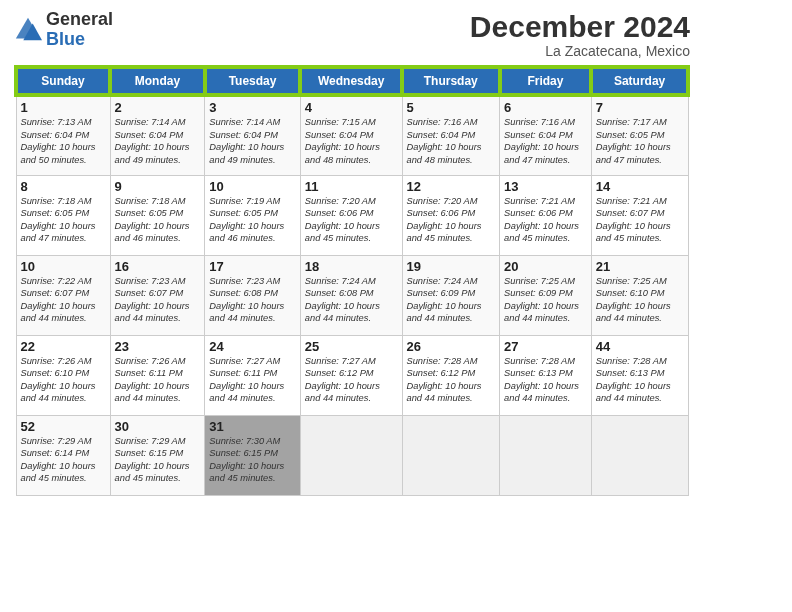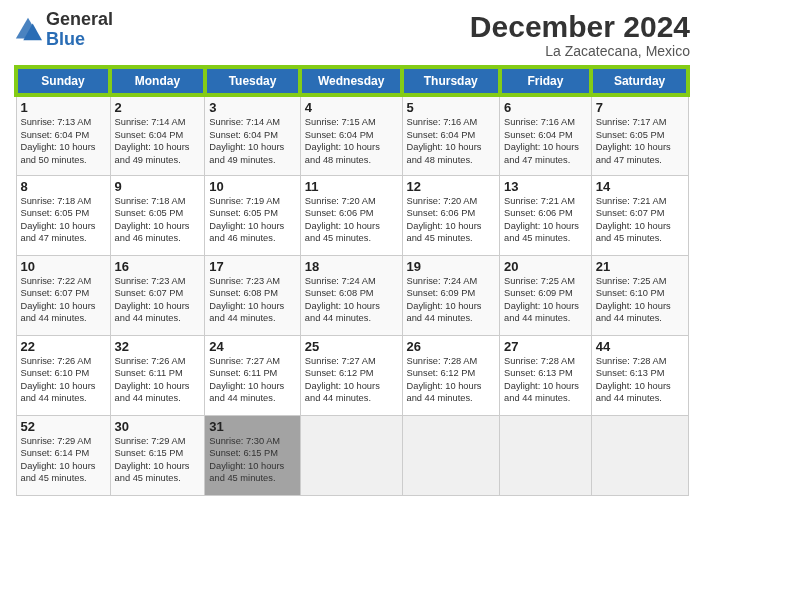--- a/index.html
+++ b/index.html
@@ -80,20 +80,21 @@
       font-size: 13px;
       font-weight: bold;
       color: #222;
       display: block;
       margin-bottom: 1px;
     }
     .day-info {
       line-height: 1.35;
       font-size: 9.3px;
       color: #333;
+      font-style: italic;
     }
   </style>
 </head>
 <body>
 
 <div class="container">
   <div class="header">
     <div class="logo">
       <svg class="logo-icon" viewBox="0 0 30 30" xmlns="http://www.w3.org/2000/svg">
         <polygon points="15,2 28,24 2,24" fill="#2a6db5" opacity="0.85"></polygon>
@@ -212,21 +213,21 @@
             <span class="day-num">21</span>
             <div class="day-info">Sunrise: 7:25 AM<br>Sunset: 6:10 PM<br>Daylight: 10 hours<br>and 44 minutes.</div>
           </td>
         </tr>
         <tr>
           <td style="background: rgb(255, 255, 255);">
             <span class="day-num">22</span>
             <div class="day-info">Sunrise: 7:26 AM<br>Sunset: 6:10 PM<br>Daylight: 10 hours<br>and 44 minutes.</div>
           </td>
           <td style="background: rgb(255, 255, 255);">
-            <span class="day-num">32</span>
+            <span class="day-num">23</span>
             <div class="day-info">Sunrise: 7:26 AM<br>Sunset: 6:11 PM<br>Daylight: 10 hours<br>and 44 minutes.</div>
           </td>
           <td style="background: rgb(255, 255, 255);">
             <span class="day-num">24</span>
             <div class="day-info">Sunrise: 7:27 AM<br>Sunset: 6:11 PM<br>Daylight: 10 hours<br>and 44 minutes.</div>
           </td>
           <td style="background: rgb(255, 255, 255);">
             <span class="day-num">25</span>
             <div class="day-info">Sunrise: 7:27 AM<br>Sunset: 6:12 PM<br>Daylight: 10 hours<br>and 44 minutes.</div>
           </td>

